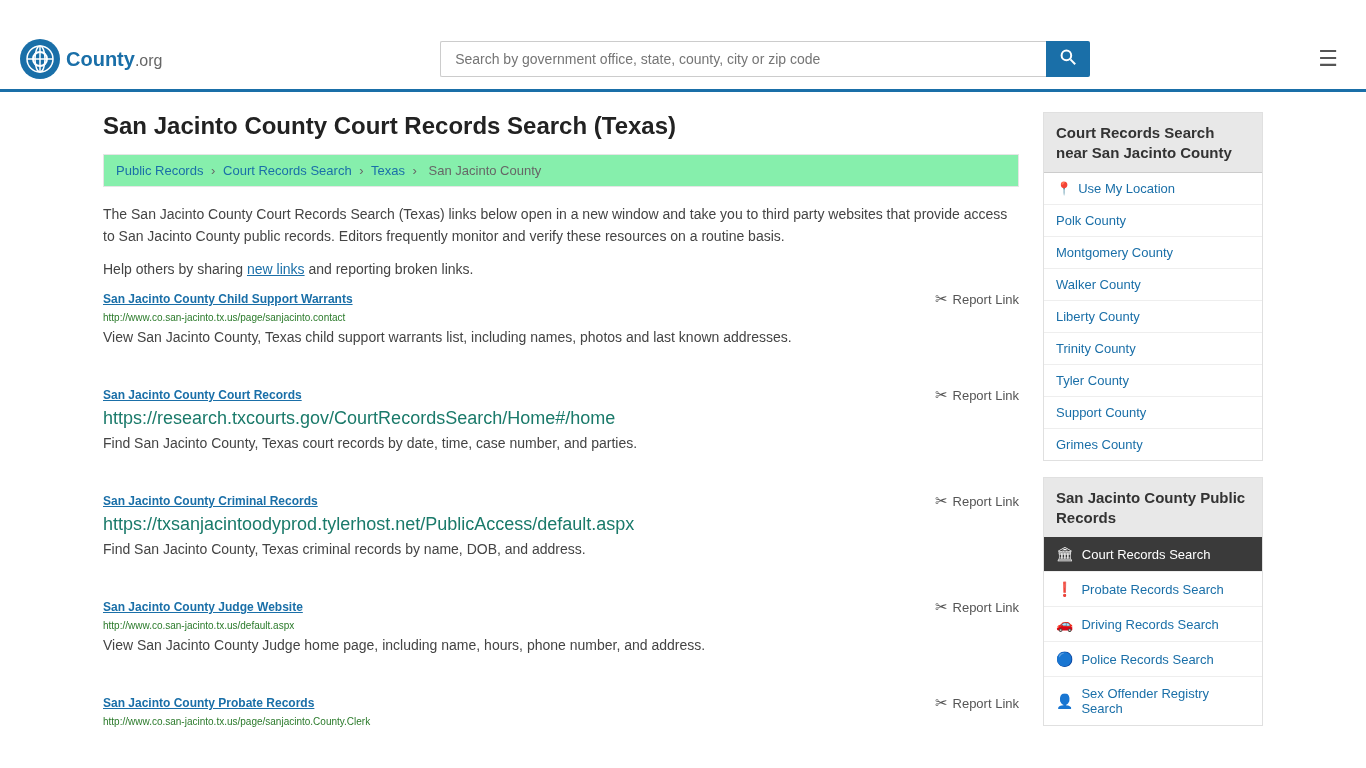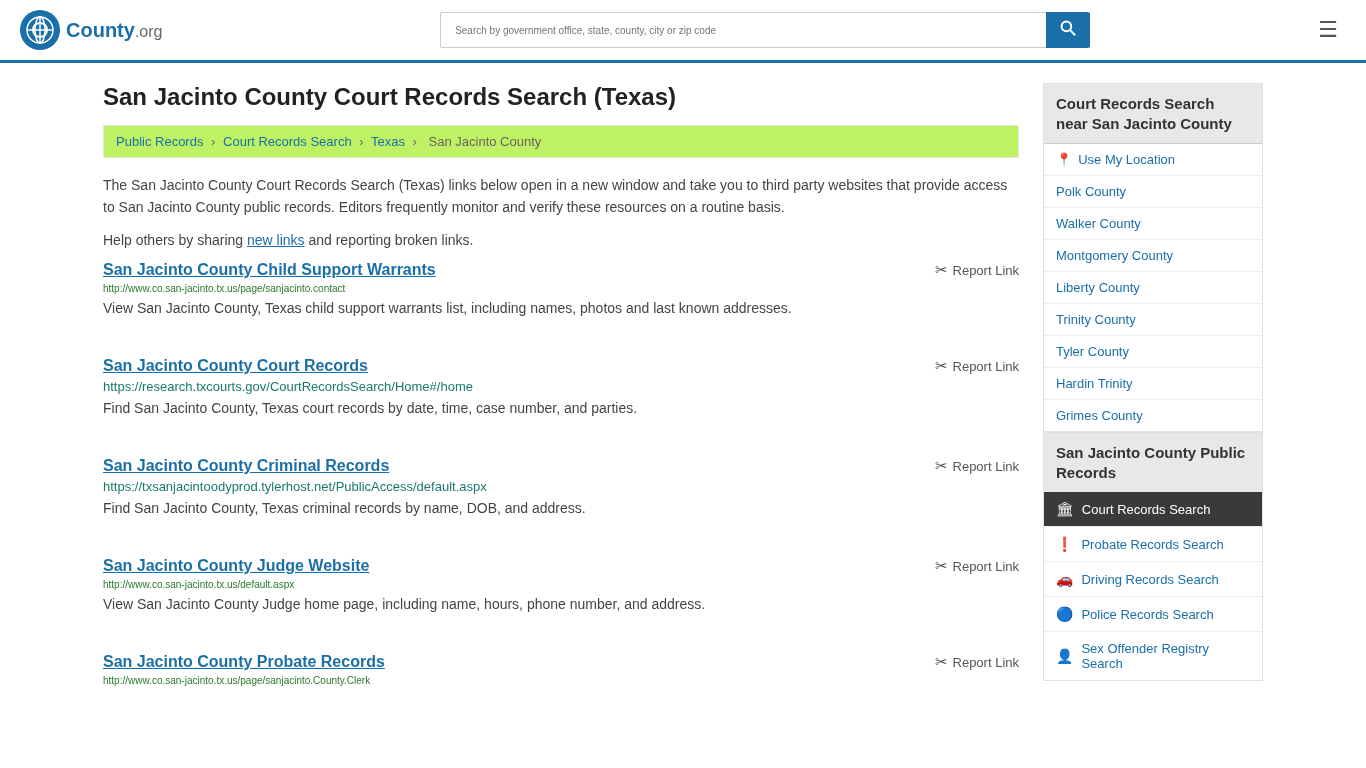--- a/index.html
+++ b/index.html
@@ -6,20 +6,21 @@
     body { font-family: Arial, sans-serif; font-size: 14px; color: #333; background: #fff; }
 
     
     .header {
       display: flex;
       align-items: center;
       padding: 10px 20px;
       background: #fff;
       border-bottom: 3px solid #1a6fa8;
       gap: 31px;
+      margin-top: 29px;
     }
     .logo-area {
       display: flex;
       align-items: center;
       gap: 6px;
       min-width: 200px;
     }
     .logo-icon {
       width: 40px;
       height: 40px;
@@ -37,21 +38,21 @@
       flex: 1;
       display: flex;
       max-width: 650px;
       margin: 0 auto;
     }
     .search-input {
       flex: 1;
       padding: 8px 14px;
       border: 1px solid #ccc;
       border-right: none;
-      font-size: 10px;
+      font-size: 14px;
       outline: none;
       border-radius: 2px 0 0 2px;
     }
     .search-btn {
       background: #1a6fa8;
       border: none;
       padding: 8px 14px;
       cursor: pointer;
       border-radius: 0 2px 2px 0;
       color: white;
@@ -80,21 +81,21 @@
       flex: 1;
       min-width: 0;
     }
     .page-title {
       font-size: 24px;
       font-weight: bold;
       color: #222;
       margin-bottom: 14px;
     }
     .breadcrumb {
-      background: #bef264;
+      background: #86efac;
       padding: 8px 12px;
       font-size: 13px;
       color: #666;
       margin-bottom: 16px;
       border: 1px solid #e5e5e5;
     }
     .breadcrumb a {
       color: #1a6fa8;
       text-decoration: none;
     }
@@ -112,21 +113,21 @@
       margin-bottom: 28px;
       padding-bottom: 10px;
     }
     .result-header {
       display: flex;
       align-items: center;
       justify-content: space-between;
       margin-bottom: 4px;
     }
     .result-title {
-      font-size: 16px;
+      font-size: 12px;
       font-weight: bold;
       color: #1a6fa8;
       text-decoration: underline;
       cursor: pointer;
     }
     .report-link {
       display: flex;
       align-items: center;
       gap: 5px;
       color: #555;
@@ -137,21 +138,21 @@
     .report-icon {
       font-size: 15px;
     }
     .result-url-green {
       color: #2a7a2a;
       font-size: 10px;
       margin-bottom: 4px;
     }
     .result-url-teal {
       color: #1a7a6a;
-      font-size: 13px;
+      font-size: 18px;
       margin-bottom: 4px;
     }
     .result-desc {
       color: #444;
       font-size: 14px;
       line-height: 1.5;
     }
 
     
     .sidebar {
@@ -162,21 +163,21 @@
       font-size: 15px;
       font-weight: bold;
       color: #333;
       background: #e8e8e8;
       padding: 10px 12px;
       margin-bottom: 0;
       line-height: 1.3;
     }
     .sidebar-links {
       border: 1px solid #e0e0e0;
-      margin-bottom: 0;
+      margin-bottom: 16px;
     }
     .sidebar-links .sidebar-section-title {
       border-bottom: 1px solid #ccc;
     }
     .sidebar-link-item {
       display: flex;
       align-items: center;
       gap: 6px;
       padding: 8px 12px;
       border-bottom: 1px solid #eee;
@@ -338,36 +339,36 @@
     <div class="sidebar-links">
       <div class="sidebar-section-title">Court Records Search near San Jacinto County</div>
       <div class="sidebar-link-item">
         <span class="sidebar-link-icon">📍</span>
         <a href="#">Use My Location</a>
       </div>
       <div class="sidebar-link-item">
         <a href="#">Polk County</a>
       </div>
       <div class="sidebar-link-item">
+        <a href="#">Montgomery County</a>
+      </div>
+      <div class="sidebar-link-item">
         <a href="#">Walker County</a>
       </div>
       <div class="sidebar-link-item">
-        <a href="#">Montgomery County</a>
-      </div>
-      <div class="sidebar-link-item">
         <a href="#">Liberty County</a>
       </div>
       <div class="sidebar-link-item">
         <a href="#">Trinity County</a>
       </div>
       <div class="sidebar-link-item">
         <a href="#">Tyler County</a>
       </div>
       <div class="sidebar-link-item">
-        <a href="#">Hardin Trinity</a>
+        <a href="#">Support County</a>
       </div>
       <div class="sidebar-link-item">
         <a href="#">Grimes County</a>
       </div>
     </div>
 
     <div class="sidebar-records">
       <div class="sidebar-section-title">San Jacinto County Public Records</div>
       <div class="sidebar-record-item active">
         <span class="rec-icon">🏛</span>

